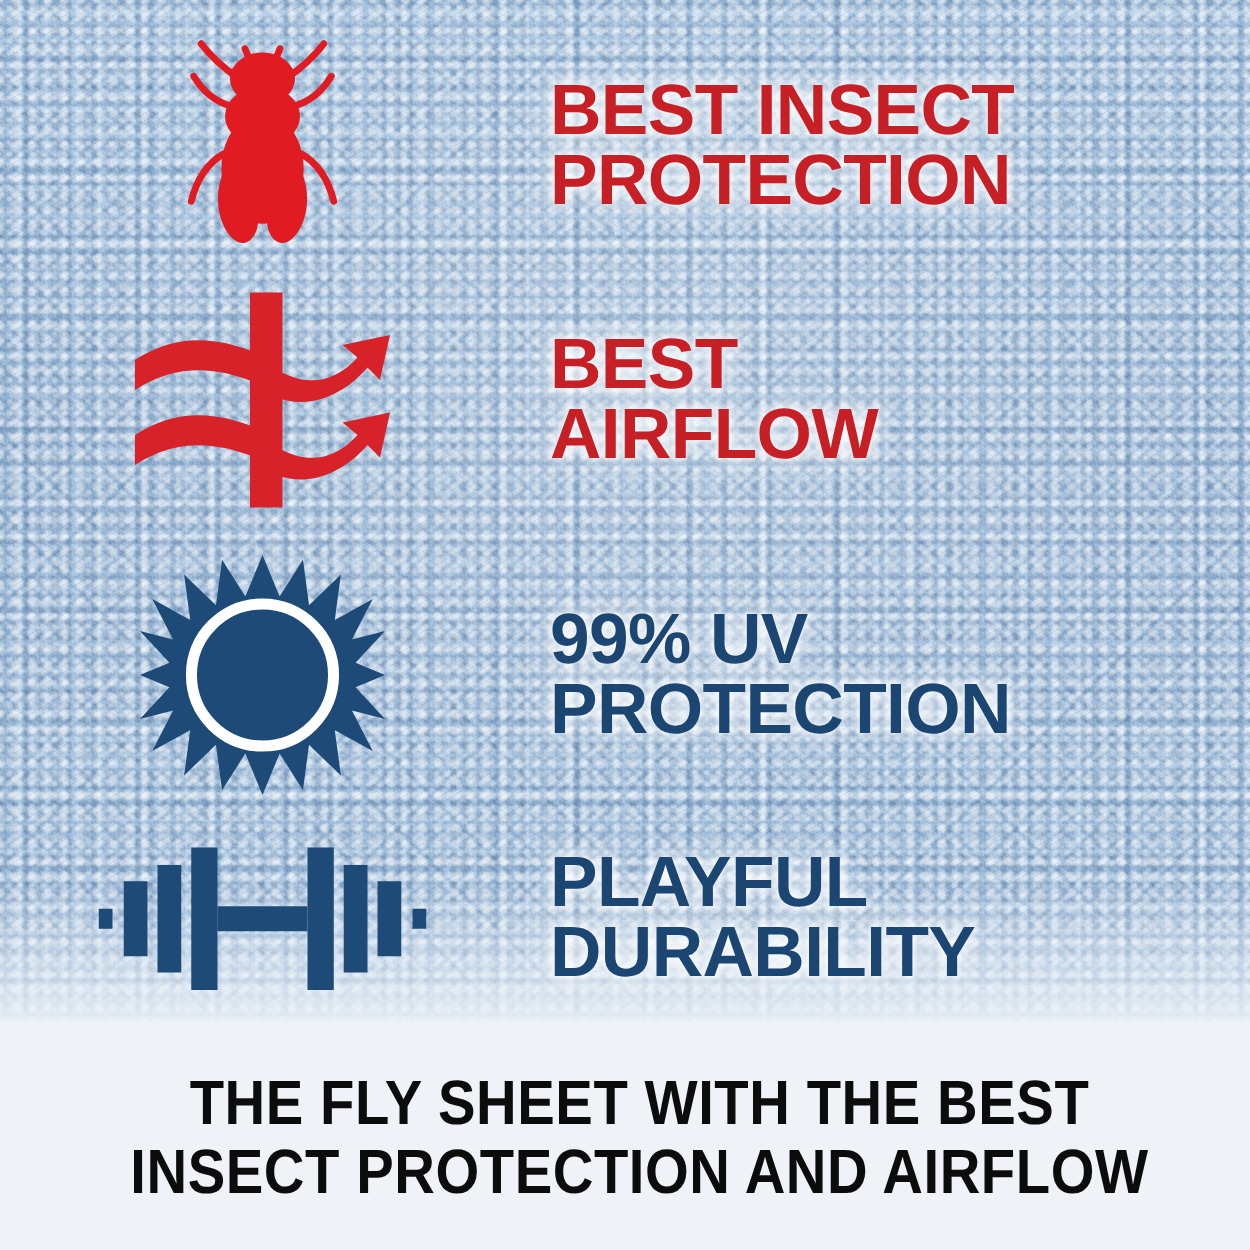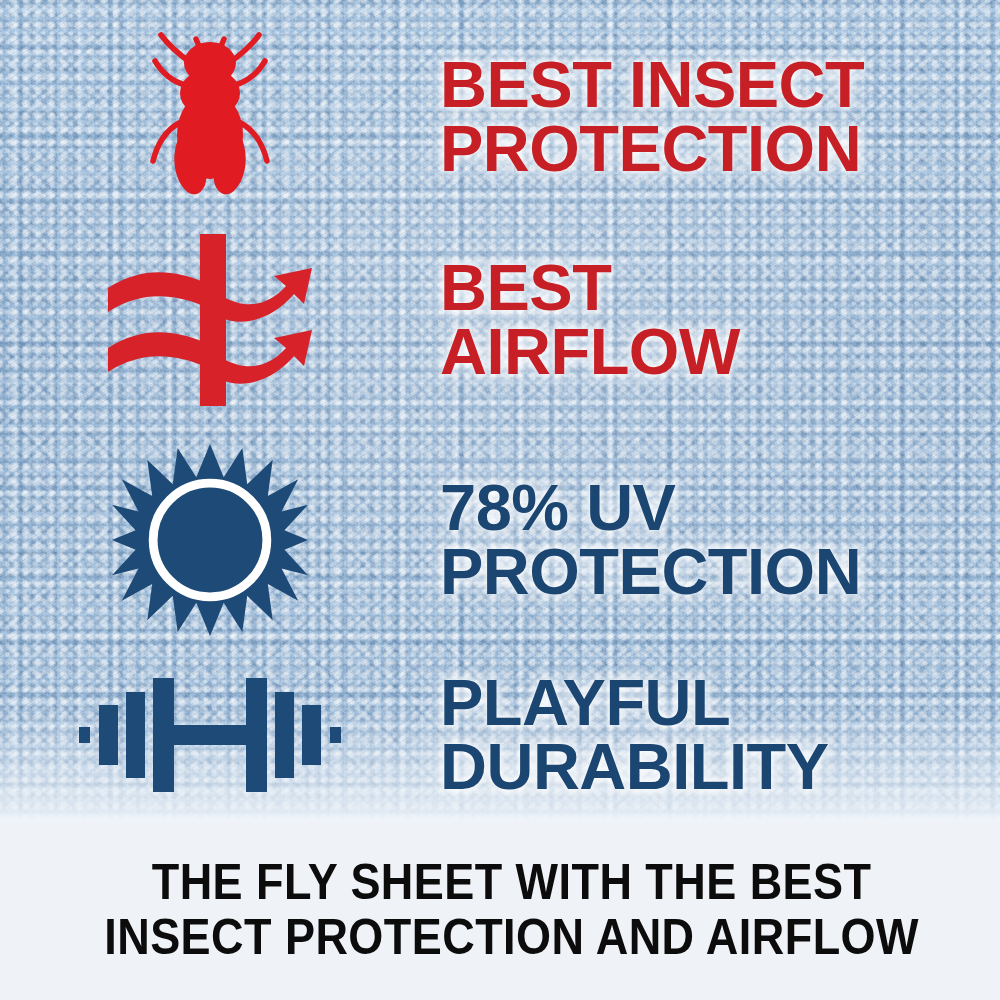--- a/index.html
+++ b/index.html
@@ -96,21 +96,21 @@
   }
   .label-cell {
     flex: 1 1 auto;
     padding-left: 20px;
   }
 
   .feature-label {
     margin: 0;
     font-family: "Liberation Sans", sans-serif;
     font-weight: 700;
-    font-size: 65px;
+    font-size: 57px;
     line-height: 0.98;
     letter-spacing: -0.5px;
     white-space: pre-line;
     text-shadow:
       0 0 7px rgba(255,255,255,0.95),
       0 0 14px rgba(255,255,255,0.85),
       0 0 22px rgba(255,255,255,0.55);
   }
   .label-red { color: #c62026; }
   .label-navy { color: #1c4672; }
@@ -218,21 +218,21 @@
   </div>
 
   <div class="feature-row" id="row-uv">
     <div class="icon-cell">
       <svg width="196" height="196" viewBox="0 0 200 200" aria-hidden="true">
         <polygon fill="#1d4a77" points="100,2 114,36 133,6 138,43 164,18 159,55 190,38 173,71 200,64 176,90 200,100 176,110 200,136 173,129 190,162 159,145 164,182 138,157 133,194 114,164 100,198 86,164 67,194 62,157 36,182 41,145 10,162 27,129 0,136 24,110 0,100 24,90 0,64 27,71 10,38 41,55 36,18 62,43 67,6 86,36"></polygon>
         <circle cx="100" cy="100" r="58" fill="none" stroke="#ffffff" stroke-width="9"></circle>
       </svg>
     </div>
     <div class="label-cell">
-      <p class="feature-label label-navy">78% UV
+      <p class="feature-label label-navy">99% UV
 PROTECTION</p>
     </div>
   </div>
 
   <div class="feature-row" id="row-durability">
     <div class="icon-cell">
       <svg width="262" height="130" viewBox="0 0 262 130" aria-hidden="true">
         <g fill="#1d4a77">
 
           <rect x="0" y="57" width="11" height="16"></rect>

